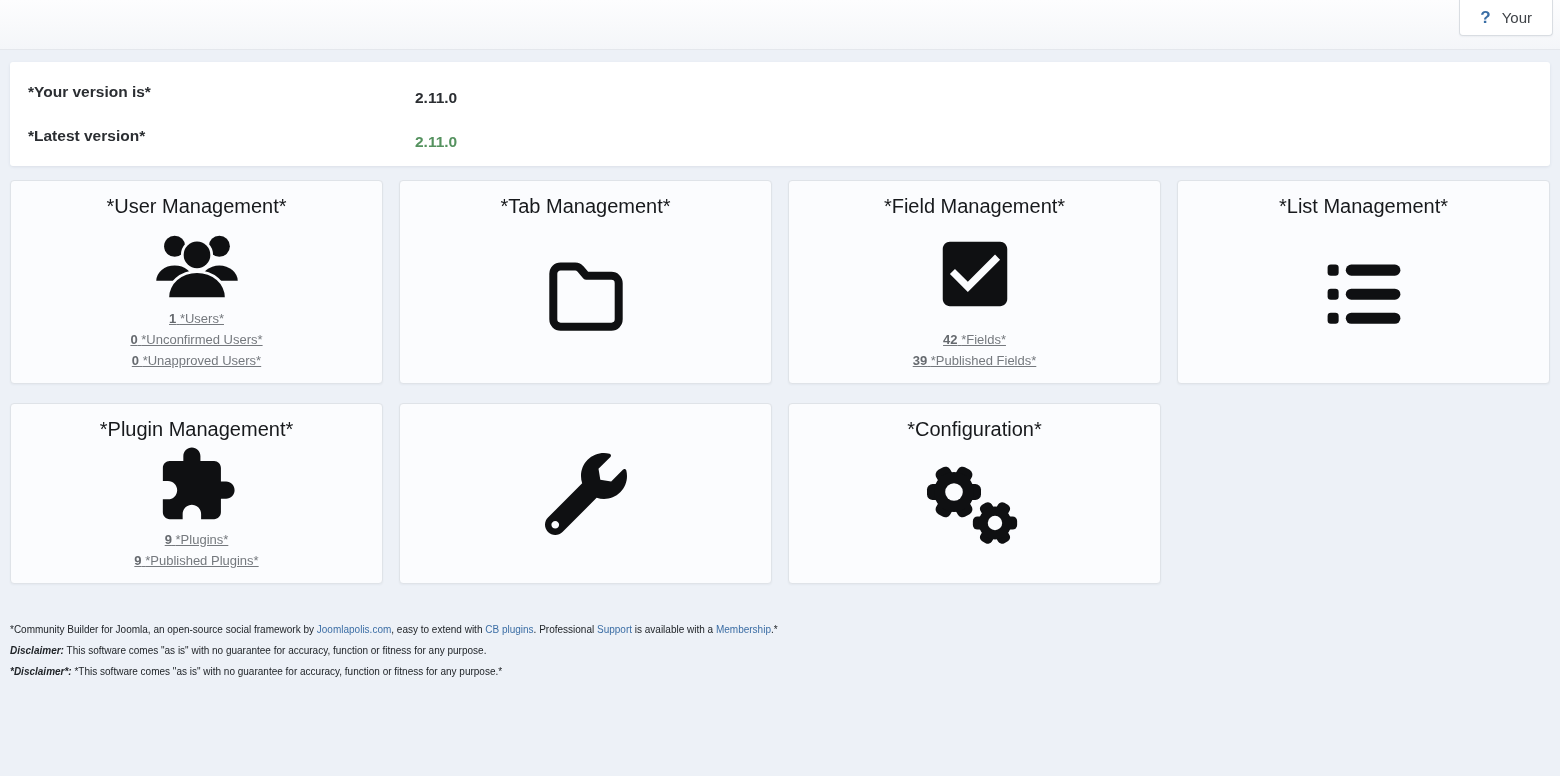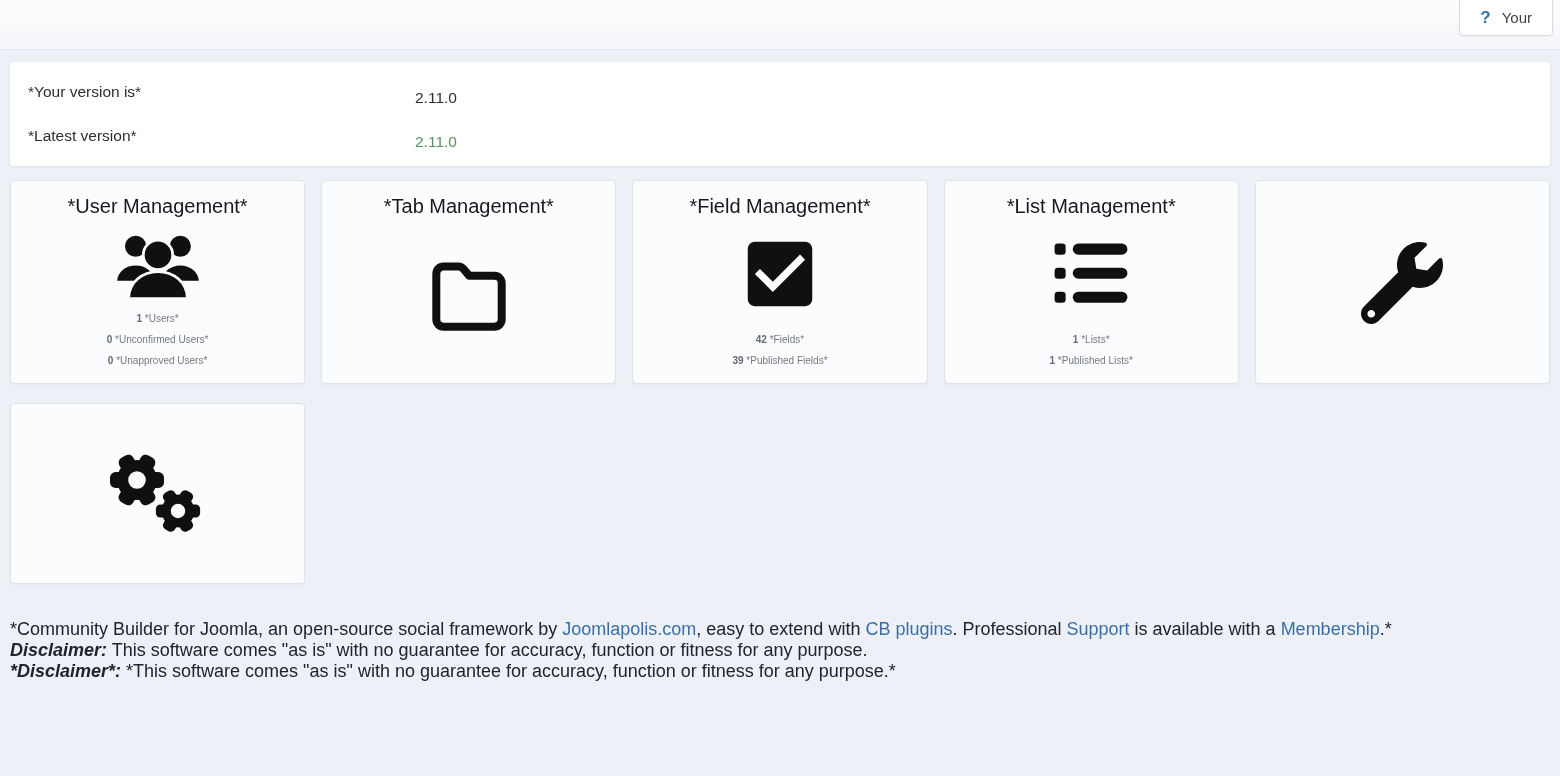--- a/index.html
+++ b/index.html
@@ -22,46 +22,46 @@
     border-radius:0 0 4px 4px;
     display:flex; align-items:center; gap:11px;
     font-size:15px; color:#3e4247; cursor:pointer;
     box-shadow:0 1px 2px rgba(60,80,110,.06);
     font-family:inherit;
   }
   .help-q{ color:#3a6ea5; font-size:17px; font-weight:700; }
   
   .version-panel{
     margin:12px 10px 14px; background:#fff; border-radius:3px;
-    box-shadow:0 1px 3px rgba(50,70,100,.10); padding:8px 0;
+    box-shadow:0 1px 3px rgba(50,70,100,.10); padding:8px 0;font-weight:bold;
   }
   .vrow{ display:flex; align-items:center; height:44px; padding:0 18px; font-size:15.5px; }
   .vlabel{ width:387px; color:#2b2e32; }
   .vvalue{ color:#2b2e32;margin-top:12px; }
   .vvalue.green{ color:#55925f; }
   
   .grid{
     margin:0 10px; display:grid;
-    grid-template-columns:repeat(5,1fr);
+    grid-template-columns:repeat(4,1fr);
     grid-template-rows:204px 181px;
     gap:19px 16px;
   }
   .card{
     background:#fbfcfe; border:1px solid #dfe3e8; border-radius:4px;
     box-shadow:0 1px 2px rgba(50,70,100,.05);
     display:flex; flex-direction:column; padding:13px 8px 12px;
   }
   .card-title{ text-align:center; font-size:20px; color:#17191c; line-height:1.2; cursor:pointer; }
   .icon-wrap{ flex:1; display:flex; align-items:center; justify-content:center; cursor:pointer; }
   .icon-wrap svg{ display:block; }
-  .stats{ text-align:center; font-size:10px; line-height:21px; color:#75797e; }
+  .stats{ text-align:center; font-size:13px; line-height:21px; color:#75797e;text-decoration:underline; }
   .stat{ cursor:pointer; }
   .stat-num{ font-weight:700; color:#65696e; }
   
-  .footer{ margin:35px 10px 0; font-size:18px; line-height:21px; color:#212529; }
+  .footer{ margin:35px 10px 0; font-size:10px; line-height:21px; color:#212529; }
   .footer p{ margin:0; }
   .footer b{ font-weight:700;font-style:italic; }
   .link{ color:#3c6ea5; cursor:pointer; text-decoration:none; }
 </style>
 </head>
 <body>
 
 <header class="topbar">
   <button class="help-btn">
     <span class="help-q">?</span>
@@ -130,36 +130,45 @@
     <div class="icon-wrap">
       <svg width="78" height="65" viewBox="0 0 24 20" fill="#0f1012">
         <rect x="0.8" y="0.8" width="3.4" height="3.4" rx="1"></rect>
         <rect x="6.4" y="0.8" width="16.8" height="3.4" rx="1.7"></rect>
         <rect x="0.8" y="8.2" width="3.4" height="3.4" rx="1"></rect>
         <rect x="6.4" y="8.2" width="16.8" height="3.4" rx="1.7"></rect>
         <rect x="0.8" y="15.6" width="3.4" height="3.4" rx="1"></rect>
         <rect x="6.4" y="15.6" width="16.8" height="3.4" rx="1.7"></rect>
       </svg>
     </div>
+  </div>
+
+  <div class="card">
+    <div class="card-title">*Plugin Management*</div>
+    <div class="icon-wrap">
+      <svg width="82" height="82" viewBox="0 0 24 24" fill="#0f1012">
+        <path d="M20.5 11H19V7c0-1.1-.9-2-2-2h-4V3.5C13 2.12 11.88 1 10.5 1S8 2.12 8 3.5V5H4c-1.1 0-1.99.9-1.99 2v3.8H3.5c1.49 0 2.7 1.21 2.7 2.7s-1.21 2.7-2.7 2.7H2V20c0 1.1.9 2 2 2h3.8v-1.5c0-1.49 1.21-2.7 2.7-2.7 1.49 0 2.7 1.21 2.7 2.7V22H17c1.1 0 2-.9 2-2v-4h1.5c1.38 0 2.5-1.12 2.5-2.5S21.88 11 20.5 11z"></path>
+      </svg>
+    </div>
     <div class="stats">
-      <div class="stat"><span class="stat-num">1</span> <span>*Lists*</span></div>
-      <div class="stat"><span class="stat-num">1</span> <span>*Published Lists*</span></div>
+      <div class="stat"><span class="stat-num">9</span> <span>*Plugins*</span></div>
+      <div class="stat"><span class="stat-num">9</span> <span>*Published Plugins*</span></div>
     </div>
   </div>
-
 
   <div class="card">
     <div class="icon-wrap">
       <svg width="82" height="82" viewBox="0 0 512 512" fill="#0f1012">
         <path d="M507.73 109.1c-2.24-9.03-13.54-12.09-20.12-5.51l-74.36 74.36-67.88-11.31-11.31-67.88 74.36-74.36c6.62-6.62 3.43-17.9-5.66-20.16-47.38-11.74-99.55.91-136.58 37.93-39.64 39.64-50.55 97.1-34.05 147.2L18.74 402.76c-24.99 24.99-24.99 65.51 0 90.5 24.99 24.99 65.51 24.99 90.5 0l213.21-213.21c50.12 16.71 107.47 5.68 147.37-34.22 37.07-37.07 49.7-89.32 37.91-136.73zM64 472c-13.25 0-24-10.75-24-24 0-13.26 10.75-24 24-24s24 10.74 24 24c0 13.25-10.75 24-24 24z"></path>
       </svg>
     </div>
   </div>
 
   <div class="card">
+    <div class="card-title">*Configuration*</div>
     <div class="icon-wrap">
       <svg width="100" height="84" viewBox="0 0 50 42">
         <g transform="translate(14.5,14)">
           <g fill="#0f1012">
             <rect x="-13.5" y="-4" width="27" height="8" rx="2.8"></rect>
             <rect x="-13.5" y="-4" width="27" height="8" rx="2.8" transform="rotate(60)"></rect>
             <rect x="-13.5" y="-4" width="27" height="8" rx="2.8" transform="rotate(120)"></rect>
             <circle r="10"></circle>
           </g>
           <circle r="4.4" fill="#fbfcfe"></circle>

